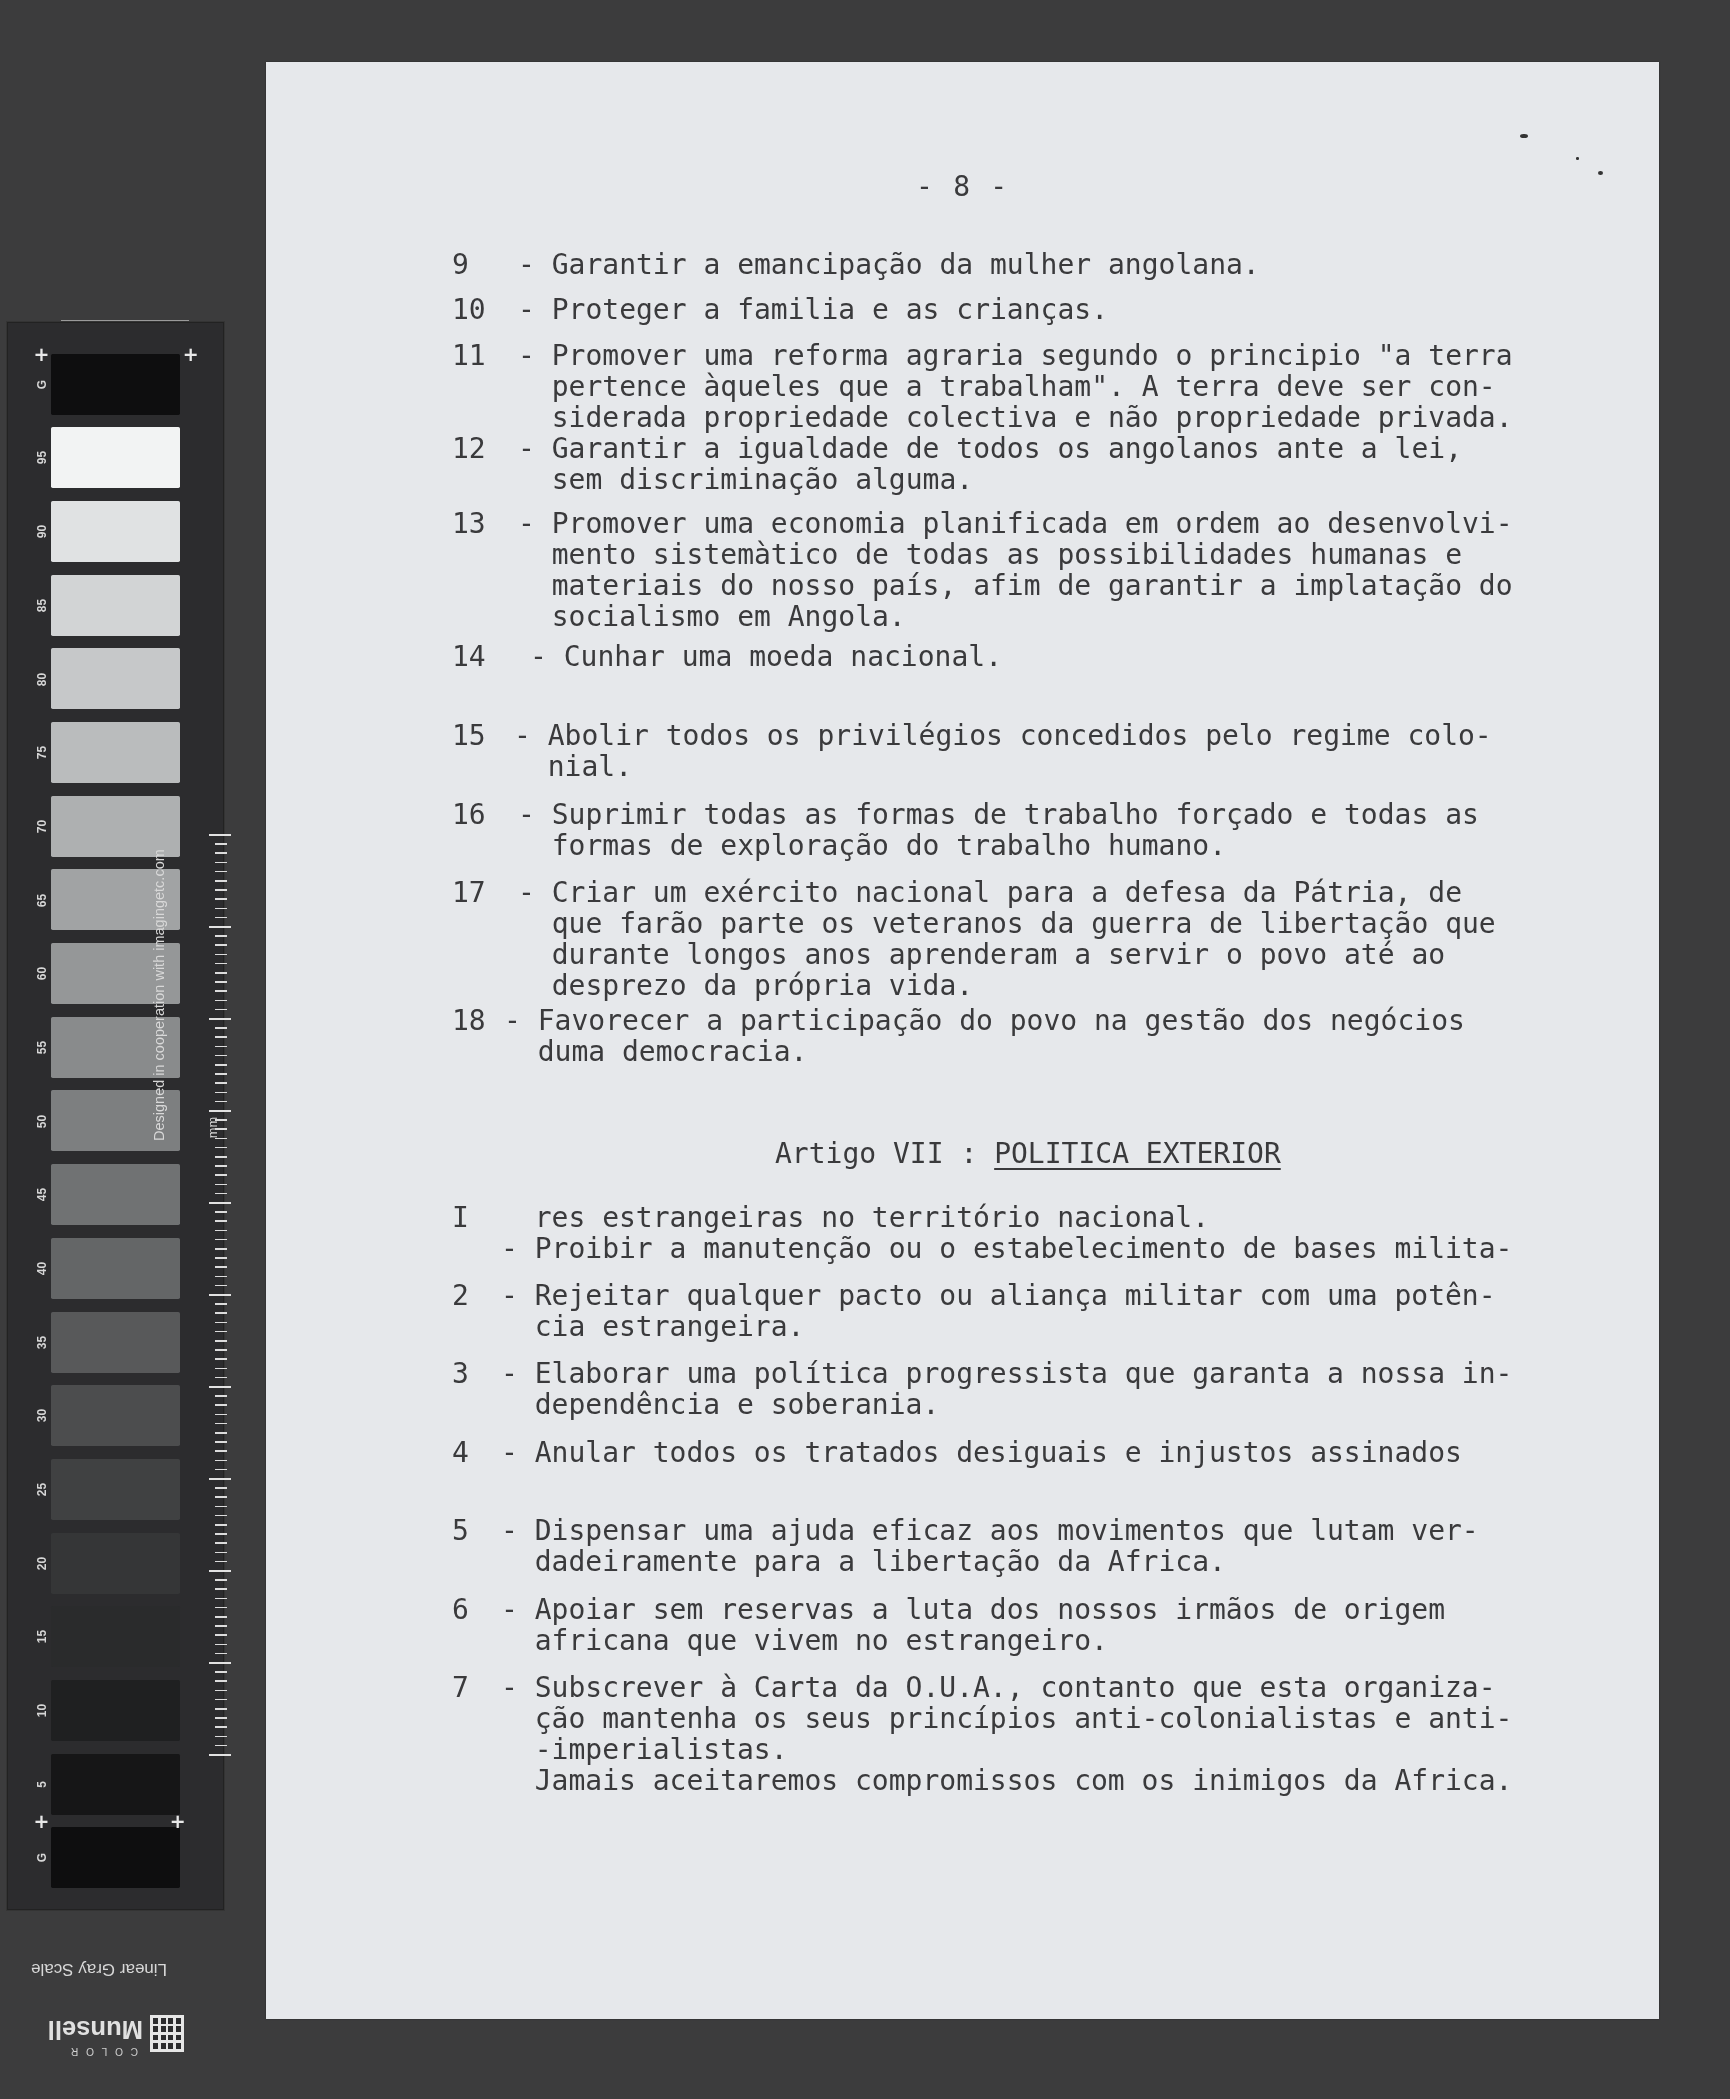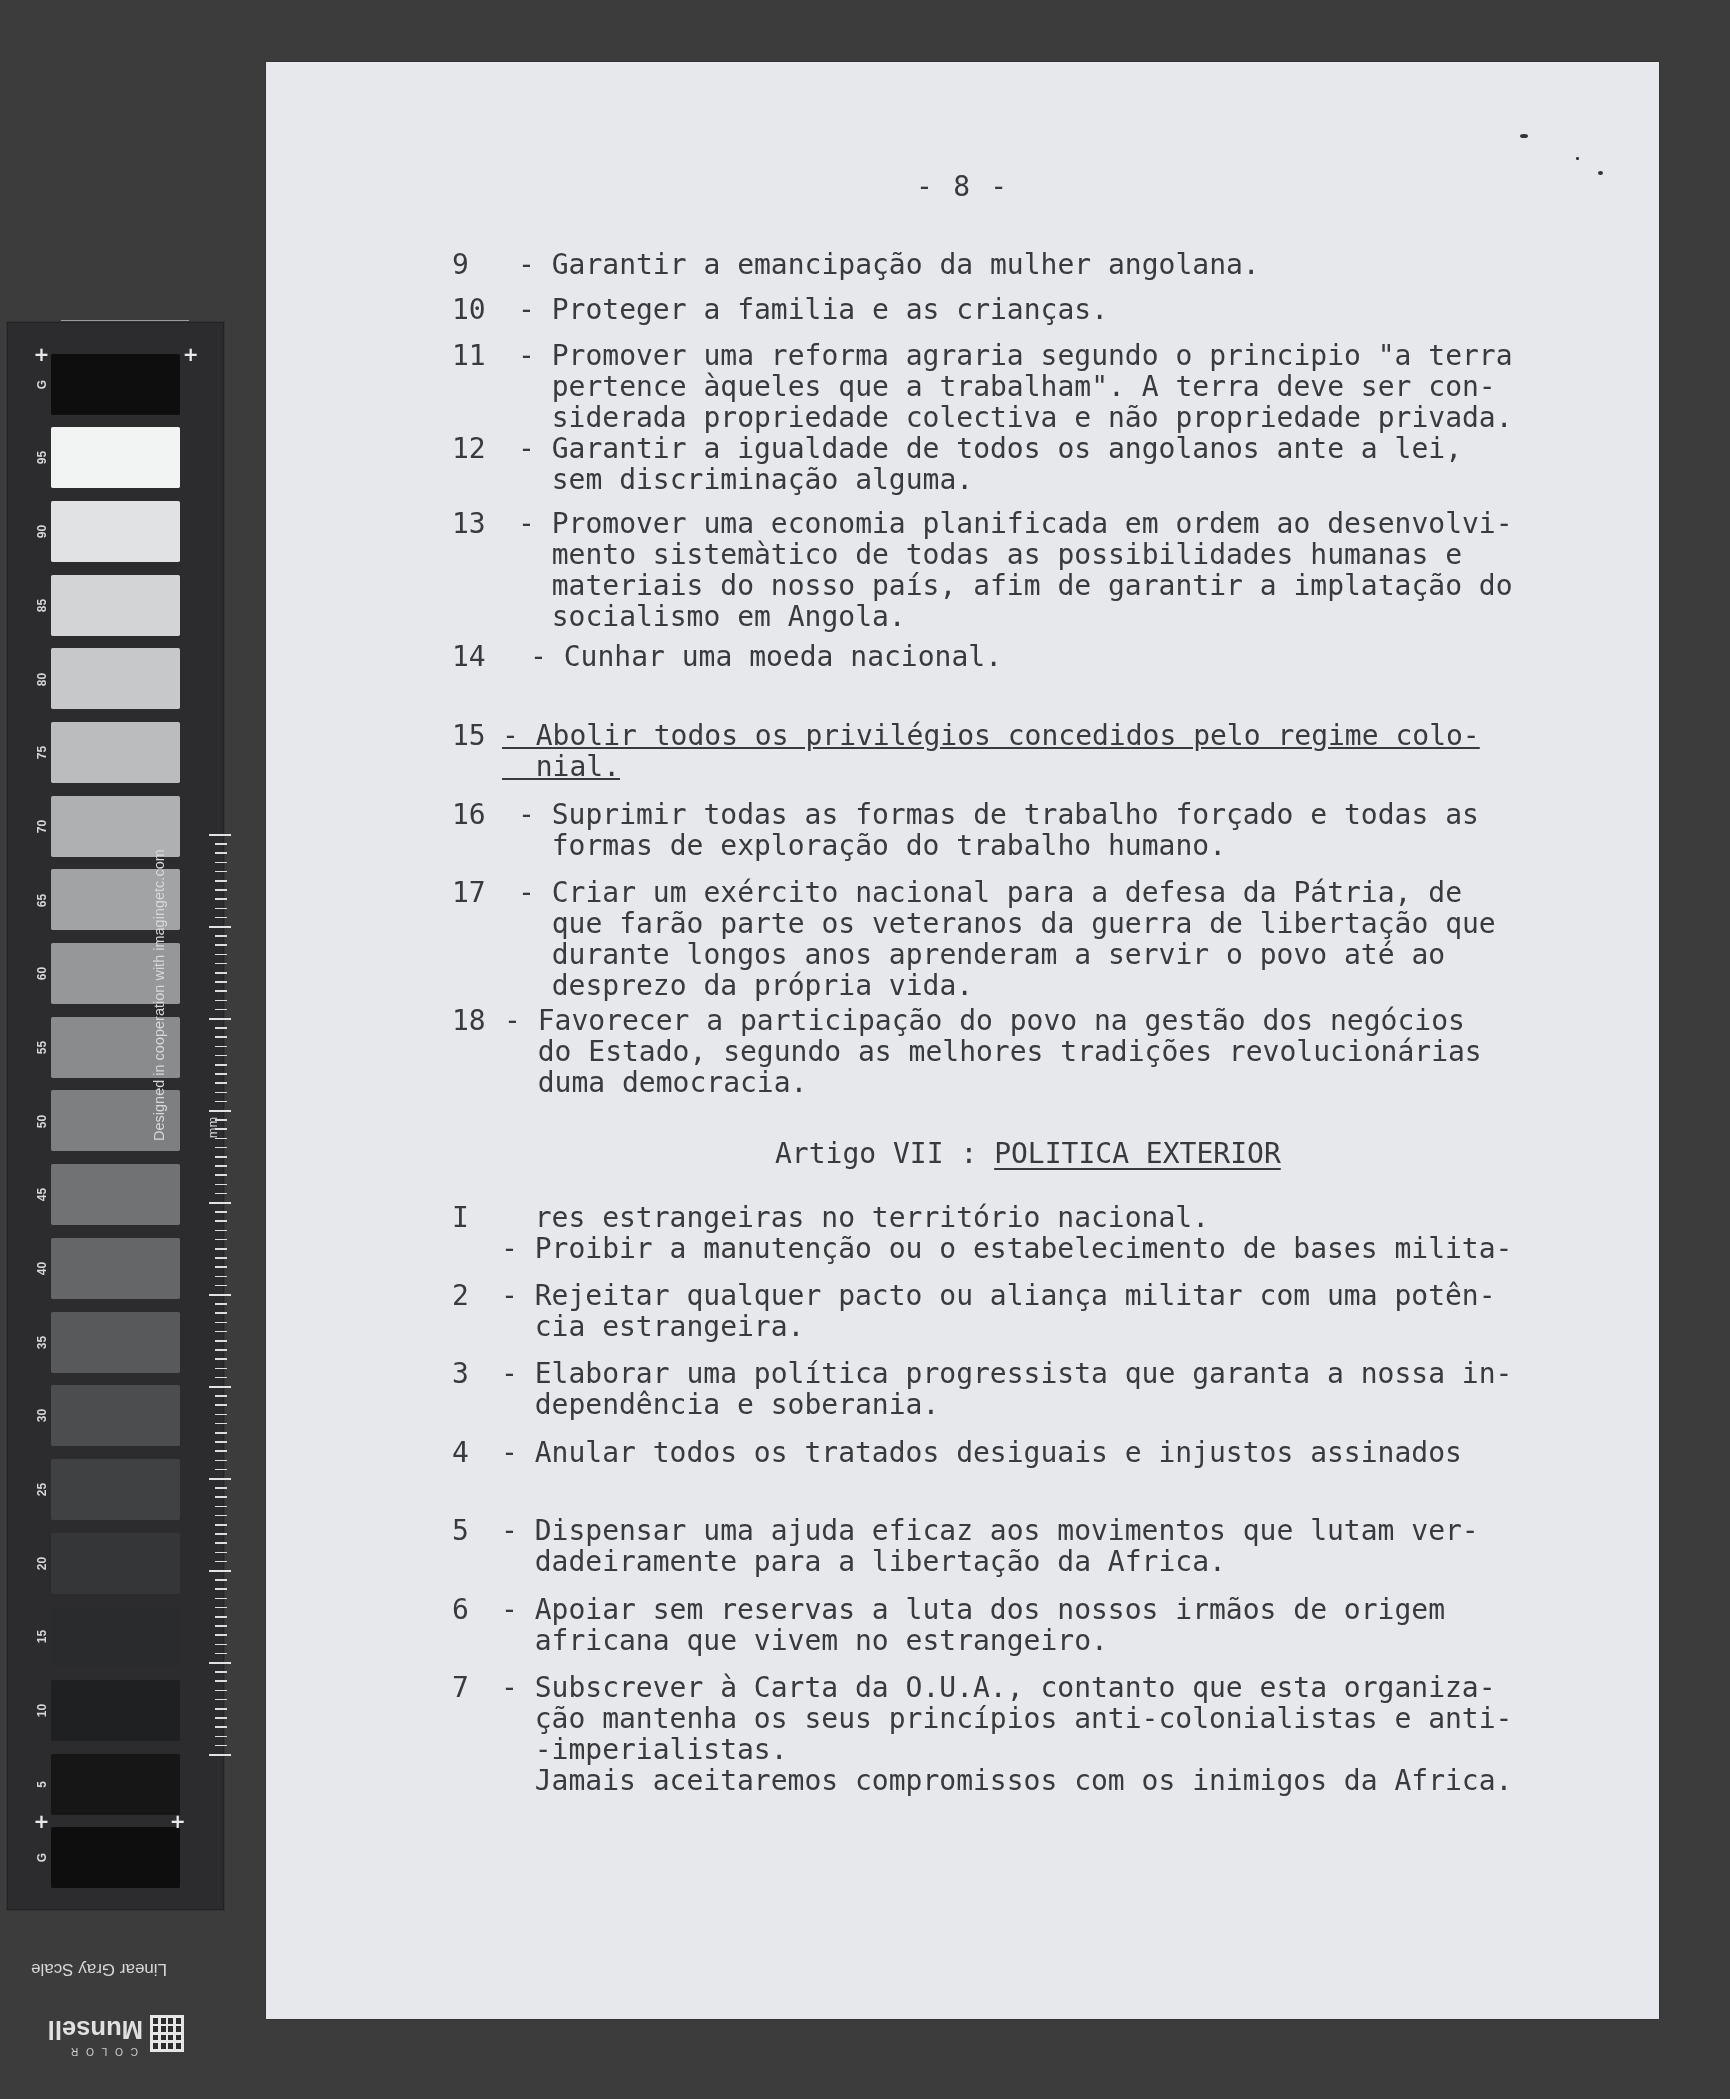--- a/index.html
+++ b/index.html
@@ -327,24 +327,24 @@
 
   <div class="page-number typed">- 8 -</div>
 
   <div id="part1">
       <div class="item typed" style="left: 186px; top: 187px;"><span class="num">9</span><div class="body" style="left: 66px;"><span class="line">- Garantir a emancipação da mulher angolana.</span></div></div>
       <div class="item typed" style="left: 186px; top: 232px;"><span class="num">10</span><div class="body" style="left: 66px;"><span class="line">- Proteger a familia e as crianças.</span></div></div>
       <div class="item typed" style="left: 186px; top: 278px;"><span class="num">11</span><div class="body" style="left: 66px;"><span class="line">- Promover uma reforma agraria segundo o principio "a terra</span><span class="line">  pertence àqueles que a trabalham". A terra deve ser con-</span><span class="line">  siderada propriedade colectiva e não propriedade privada.</span></div></div>
       <div class="item typed" style="left: 186px; top: 371px;"><span class="num">12</span><div class="body" style="left: 66px;"><span class="line">- Garantir a igualdade de todos os angolanos ante a lei,</span><span class="line">  sem discriminação alguma.</span></div></div>
       <div class="item typed" style="left: 186px; top: 446px;"><span class="num">13</span><div class="body" style="left: 66px;"><span class="line">- Promover uma economia planificada em ordem ao desenvolvi-</span><span class="line">  mento sistemàtico de todas as possibilidades humanas e</span><span class="line">  materiais do nosso país, afim de garantir a implatação do</span><span class="line">  socialismo em Angola.</span></div></div>
       <div class="item typed" style="left: 186px; top: 579px;"><span class="num">14</span><div class="body" style="left: 78px; text-align: right;"><span class="line">- Cunhar uma moeda nacional.</span></div></div>
-      <div class="item typed" style="left: 186px; top: 658px;"><span class="num">15</span><div class="body" style="left: 50px; text-decoration: underline;"><span class="line">- Abolir todos os privilégios concedidos pelo regime colo-</span><span class="line">  nial.</span></div></div>
+      <div class="item typed" style="left: 186px; top: 658px;"><span class="num">15</span><div class="body" style="left: 62px;"><span class="line">- Abolir todos os privilégios concedidos pelo regime colo-</span><span class="line">  nial.</span></div></div>
       <div class="item typed" style="left: 186px; top: 737px;"><span class="num">16</span><div class="body" style="left: 66px;"><span class="line">- Suprimir todas as formas de trabalho forçado e todas as</span><span class="line">  formas de exploração do trabalho humano.</span></div></div>
       <div class="item typed" style="left: 186px; top: 815px;"><span class="num">17</span><div class="body" style="left: 66px;"><span class="line">- Criar um exército nacional para a defesa da Pátria, de</span><span class="line">  que farão parte os veteranos da guerra de libertação que</span><span class="line">  durante longos anos aprenderam a servir o povo até ao</span><span class="line">  desprezo da própria vida.</span></div></div>
-      <div class="item typed" style="left: 186px; top: 943px;"><span class="num">18</span><div class="body" style="left: 52px;"><span class="line">- Favorecer a participação do povo na gestão dos negócios</span><span class="line">  do Estado, segundo as melhores tradições revolucionárias</span><span class="line">  duma democracia.</span></div></div>
+      <div class="item typed" style="left: 186px; top: 943px;"><span class="num">18</span><div class="body" style="left: 52px;"><span class="line">- Favorecer a participação do povo na gestão dos negócios</span><span class="line">  duma democracia.</span></div></div>
     </div>
 
   <div class="heading typed"><span>Artigo VII : </span><span class="underlined">POLITICA EXTERIOR</span></div>
 
   <div id="part2">
       <div class="item typed" style="left: 186px; top: 1140px;"><span class="num">I</span><div class="body" style="left: 49px;"><span class="line">  res estrangeiras no território nacional.</span><span class="line">- Proibir a manutenção ou o estabelecimento de bases milita-</span></div></div>
       <div class="item typed" style="left: 186px; top: 1218px;"><span class="num">2</span><div class="body" style="left: 49px;"><span class="line">- Rejeitar qualquer pacto ou aliança militar com uma potên-</span><span class="line">  cia estrangeira.</span></div></div>
       <div class="item typed" style="left: 186px; top: 1296px;"><span class="num">3</span><div class="body" style="left: 49px;"><span class="line">- Elaborar uma política progressista que garanta a nossa in-</span><span class="line">  dependência e soberania.</span></div></div>
       <div class="item typed" style="left: 186px; top: 1375px;"><span class="num">4</span><div class="body" style="left: 49px;"><span class="line">- Anular todos os tratados desiguais e injustos assinados</span></div></div>
       <div class="item typed" style="left: 186px; top: 1453px;"><span class="num">5</span><div class="body" style="left: 49px;"><span class="line">- Dispensar uma ajuda eficaz aos movimentos que lutam ver-</span><span class="line">  dadeiramente para a libertação da Africa.</span></div></div>

